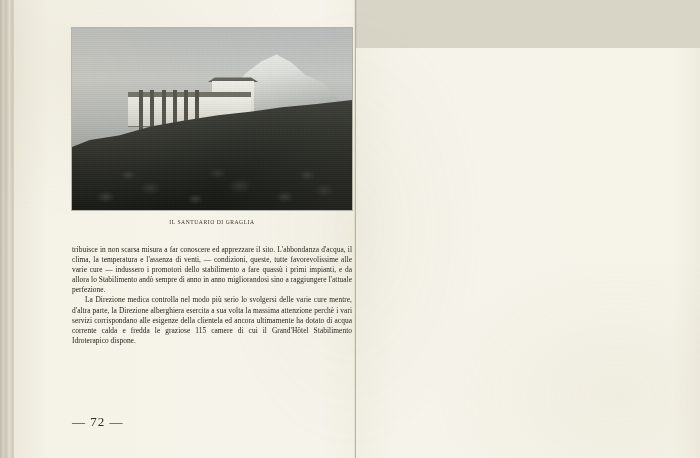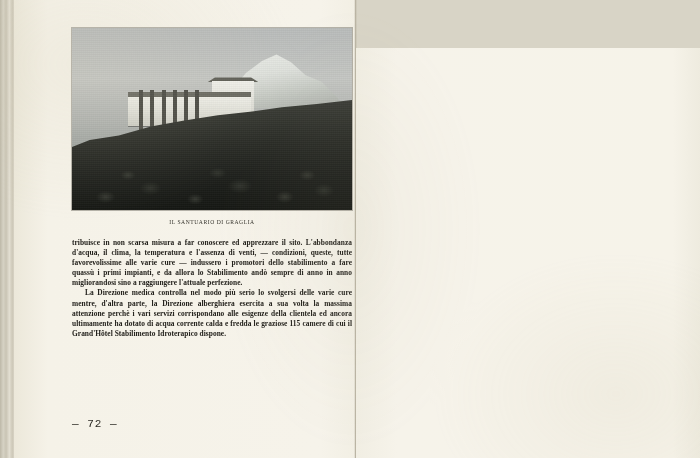--- a/index.html
+++ b/index.html
@@ -74,28 +74,28 @@
       repeating-linear-gradient(0deg,rgba(255,255,255,.10) 0px,rgba(255,255,255,.10) 1px,rgba(0,0,0,.10) 1px,rgba(0,0,0,.10) 2px),
       repeating-linear-gradient(90deg,rgba(255,255,255,.06) 0px,rgba(255,255,255,.06) 1px,rgba(0,0,0,.06) 1px,rgba(0,0,0,.06) 2px);}
 
   
   .caption-row{display:flex;align-items:baseline;justify-content:center;
     margin-top:9px;position:relative;}
   .caption{font-size:5.6px;letter-spacing:.55px;color:#35332c;
     font-family:"Liberation Serif",serif;text-align:center;}
 
   
-  .body-text{margin-top:13px;font-size:7.4px;line-height:10.1px;
-    color:#23211c;text-align:justify;letter-spacing:.05px;font-weight:bold;}
+  .body-text{margin-top:20px;font-size:7.4px;line-height:10.1px;
+    color:#23211c;text-align:justify;letter-spacing:.05px;}
   .body-text p{margin:0;}
   .body-text p.indent{text-indent:13px;}
 
   
-  .folio{position:absolute;bottom:28px;font-size:11px;color:#2d2b25;
-    letter-spacing:1px;font-family:Liberation Mono, monospace;}
+  .folio{position:absolute;bottom:28px;font-size:13px;color:#2d2b25;
+    letter-spacing:1px;}
   .folio-left{left:58px;}
   .folio-right{right:47px;}
 
   .paper-tone{position:absolute;left:0;top:0;width:100%;height:100%;
     pointer-events:none;opacity:.30;
     background:
       radial-gradient(ellipse 300px 220px at 12% 14%,rgba(206,198,172,.50),transparent 72%),
       radial-gradient(ellipse 260px 200px at 88% 86%,rgba(198,190,164,.42),transparent 72%),
       radial-gradient(ellipse 180px 300px at 50% 50%,rgba(176,168,142,.26),transparent 76%);}
 </style>

